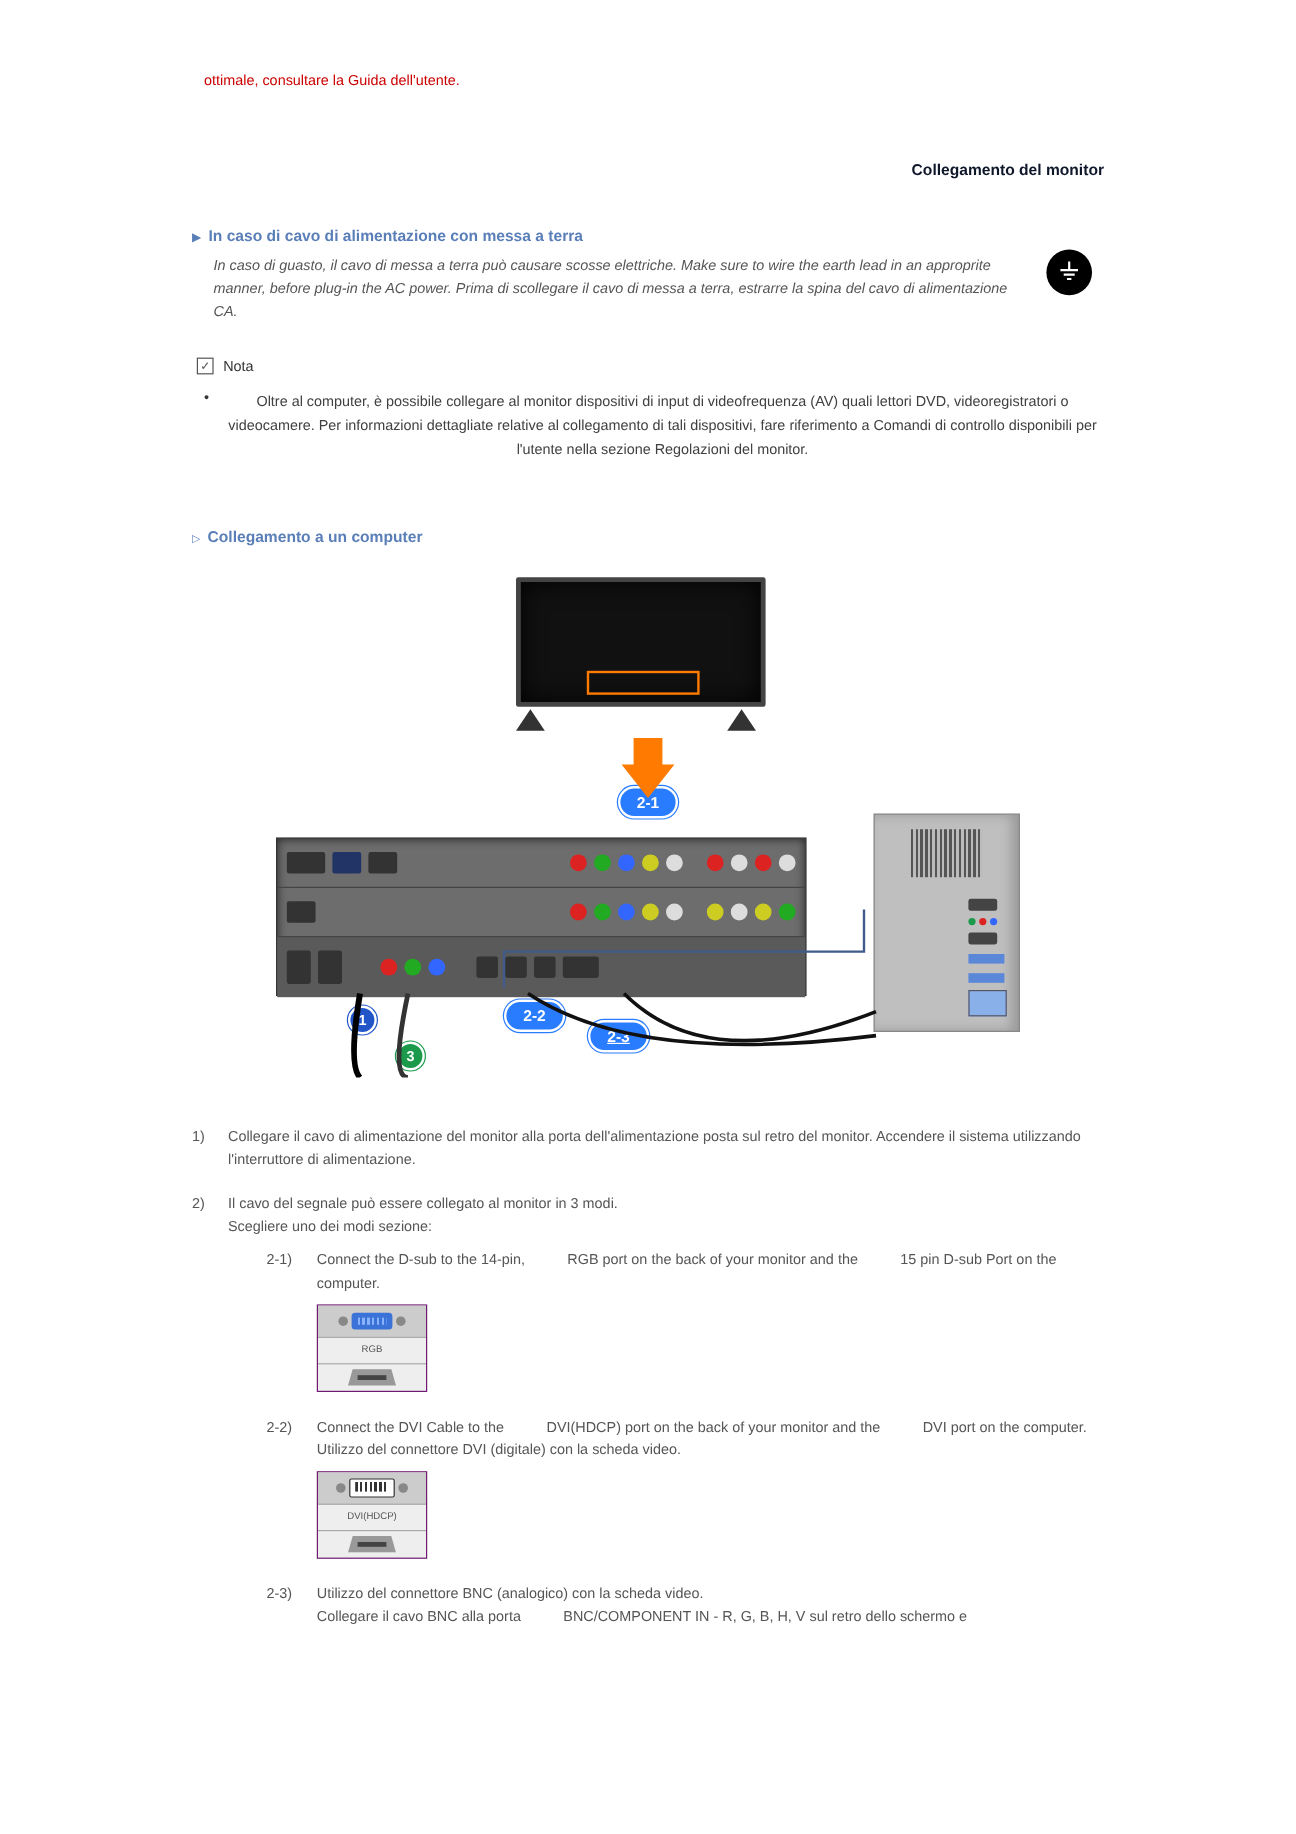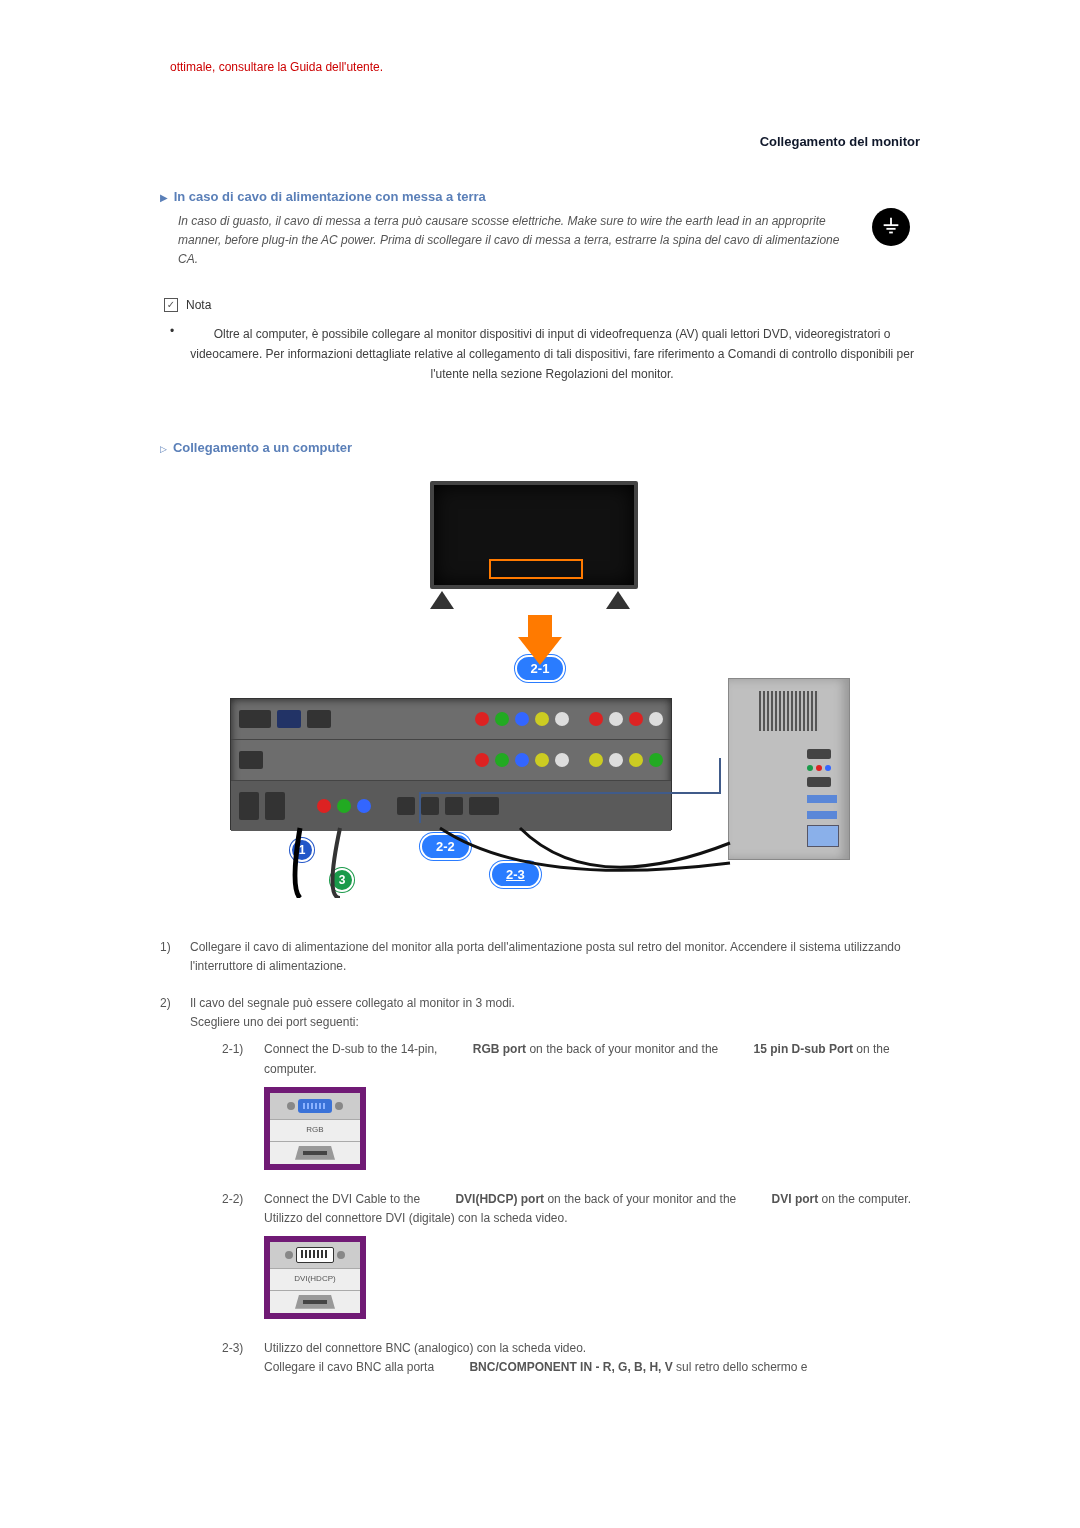--- a/index.html
+++ b/index.html
@@ -277,21 +277,21 @@
   .sub-step {
     display: flex;
     gap: 14px;
     margin-bottom: 6px;
   }
   .sub-num {
     min-width: 28px;
   }
   .port-box {
     margin: 8px 0 14px 0;
-    border: 6px solid #701a75;
+    border: 1px solid #701a75;
     width: 90px;
     background: #eee;
     font-size: 8px;
     text-align: center;
   }
   .port-top {
     background: #ccc;
     height: 26px;
     display: flex;
     align-items: center;
@@ -345,21 +345,21 @@
     clip-path: polygon(10% 0, 90% 0, 100% 100%, 0 100%);
     display: flex;
     align-items: center;
     justify-content: center;
   }
   .trap-slot {
     width: 24px;
     height: 4px;
     background: #444;
   }
-  .bold { font-weight: bold; padding-left: 32px; }
+  .bold { font-weight: normal; padding-left: 32px; }
 </style>
 </head>
 <body>
 
 <div class="page">
 
   <div class="red-note">ottimale, consultare la Guida dell'utente.</div>
 
   <div class="section-right">Collegamento del monitor</div>
 
@@ -471,21 +471,21 @@
           <div class="pc-port"></div>
           <div class="pc-slot"></div>
           <div class="pc-slot"></div>
           <div style="width:30px;height:20px;background:#8ab0ea;border:1px solid #556;"></div>
         </div>
       </div>
 
       <span class="num-badge" style="position:absolute; left:60px; top:170px;">1</span>
       <span class="num-badge green" style="position:absolute; left:100px; top:200px;">3</span>
       <span class="callout-pill" style="position:absolute; left:190px; top:165px;">2-2</span>
-      <span class="callout-pill" style="position:absolute; left:260px; top:193px;text-decoration:underline;">2-3</span>
+      <span class="callout-pill" style="position:absolute; left:260px; top:182px;text-decoration:underline;">2-3</span>
 
       <svg style="position:absolute; left:0; top:0; width:100%; height:100%; pointer-events:none;">
         <path d="M 70 160 Q 60 220 70 230" stroke="#000" stroke-width="5" fill="none"></path>
         <path d="M 110 160 Q 95 230 110 230" stroke="#333" stroke-width="4" fill="none"></path>
         <path d="M 210 160 Q 300 220 500 195" stroke="#111" stroke-width="3" fill="none"></path>
         <path d="M 290 160 Q 360 230 500 175" stroke="#111" stroke-width="3" fill="none"></path>
         <path d="M 190 155 L 190 125 L 490 125 L 490 90" stroke="#405b8a" stroke-width="2" fill="none"></path>
       </svg>
     </div>
   </div>
@@ -493,21 +493,21 @@
   <ol class="steps">
     <li>
       <span class="step-num">1)</span>
       <span>Collegare il cavo di alimentazione del monitor alla porta dell'alimentazione posta sul retro del monitor. Accendere il sistema utilizzando l'interruttore di alimentazione.</span>
     </li>
 
     <li>
       <span class="step-num">2)</span>
       <div style="flex:1;">
         <div>Il cavo del segnale può essere collegato al monitor in 3 modi.</div>
-        <div>Scegliere uno dei port seguenti:</div>
+        <div>Scegliere uno dei modi sezione:</div>
 
         <div class="sub-steps">
           <div class="sub-step">
             <span class="sub-num">2-1)</span>
             <div>
               <div>
                 <span>Connect the D-sub to the 14-pin, </span><span class="bold">RGB port</span><span> on the back of your monitor and the </span><span class="bold">15 pin D-sub Port</span><span> on the computer.</span>
               </div>
               <div class="port-box">
                 <div class="port-top">

